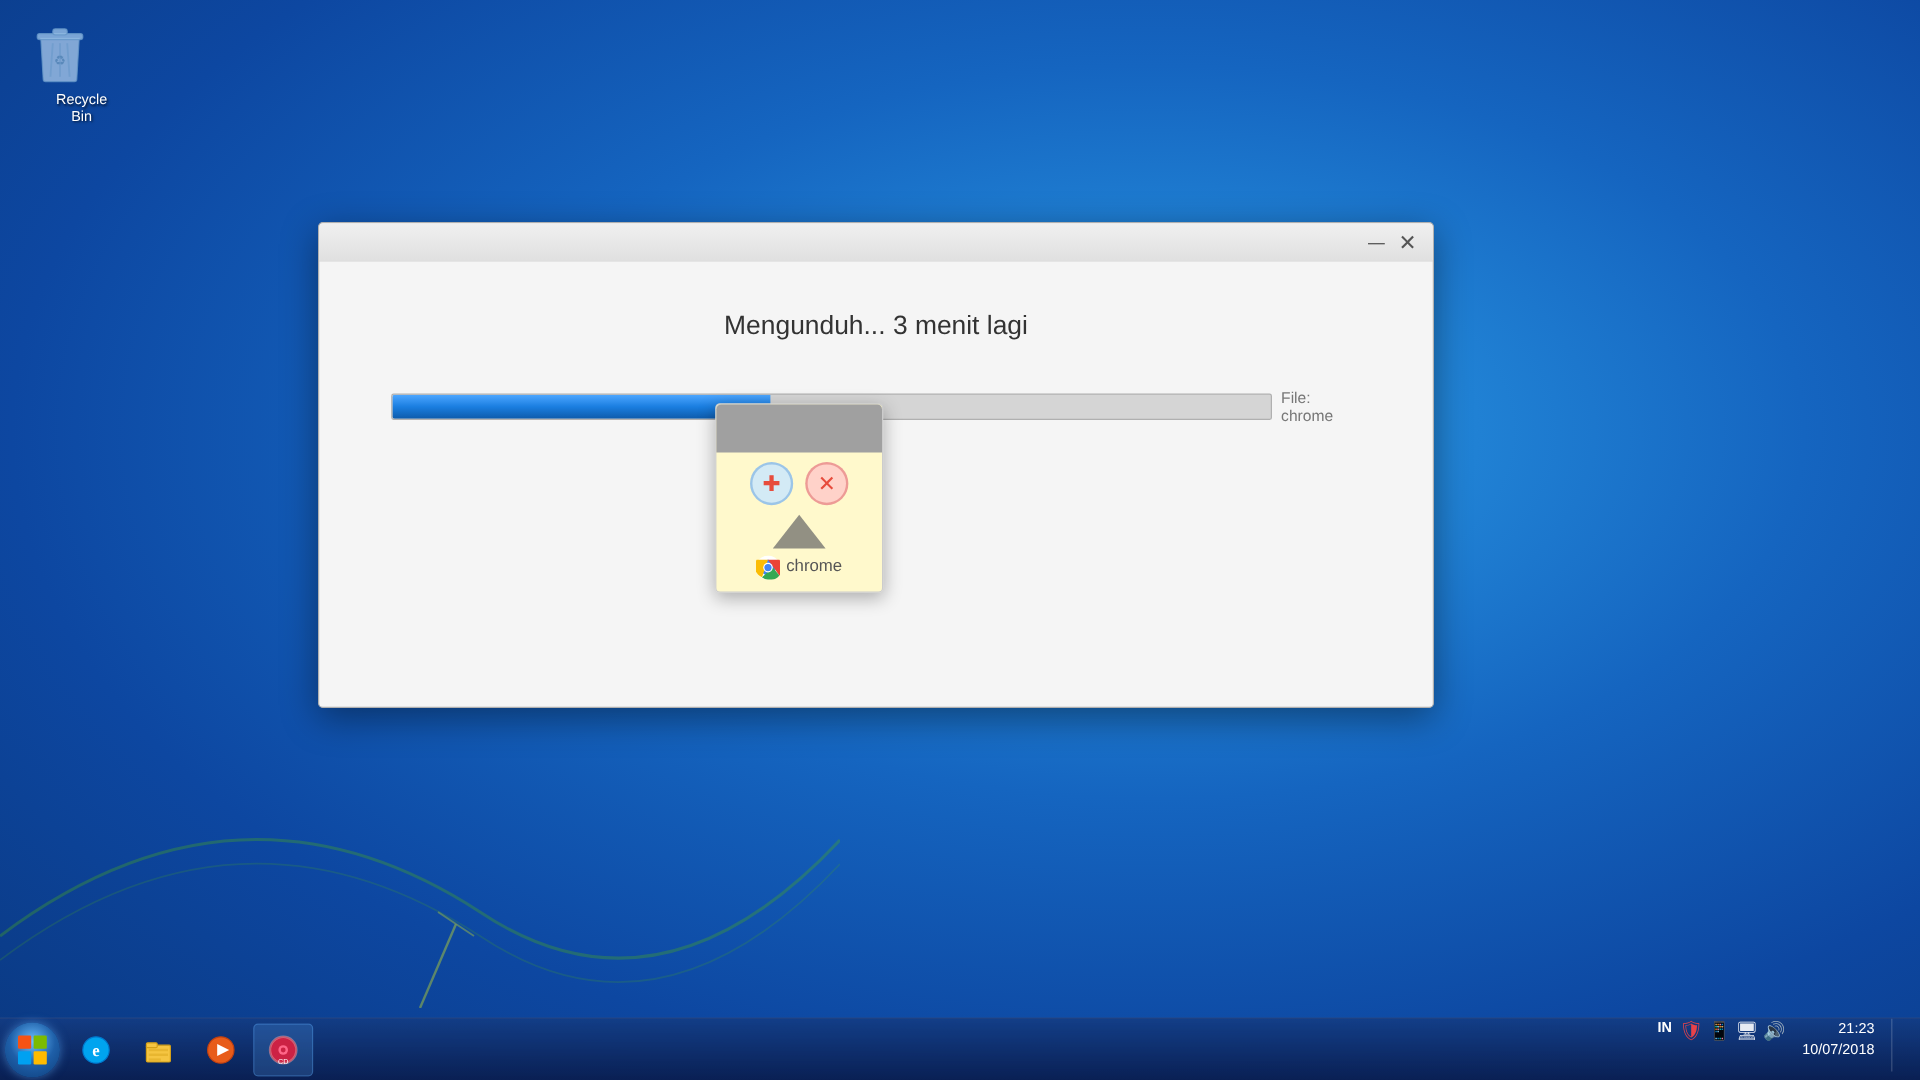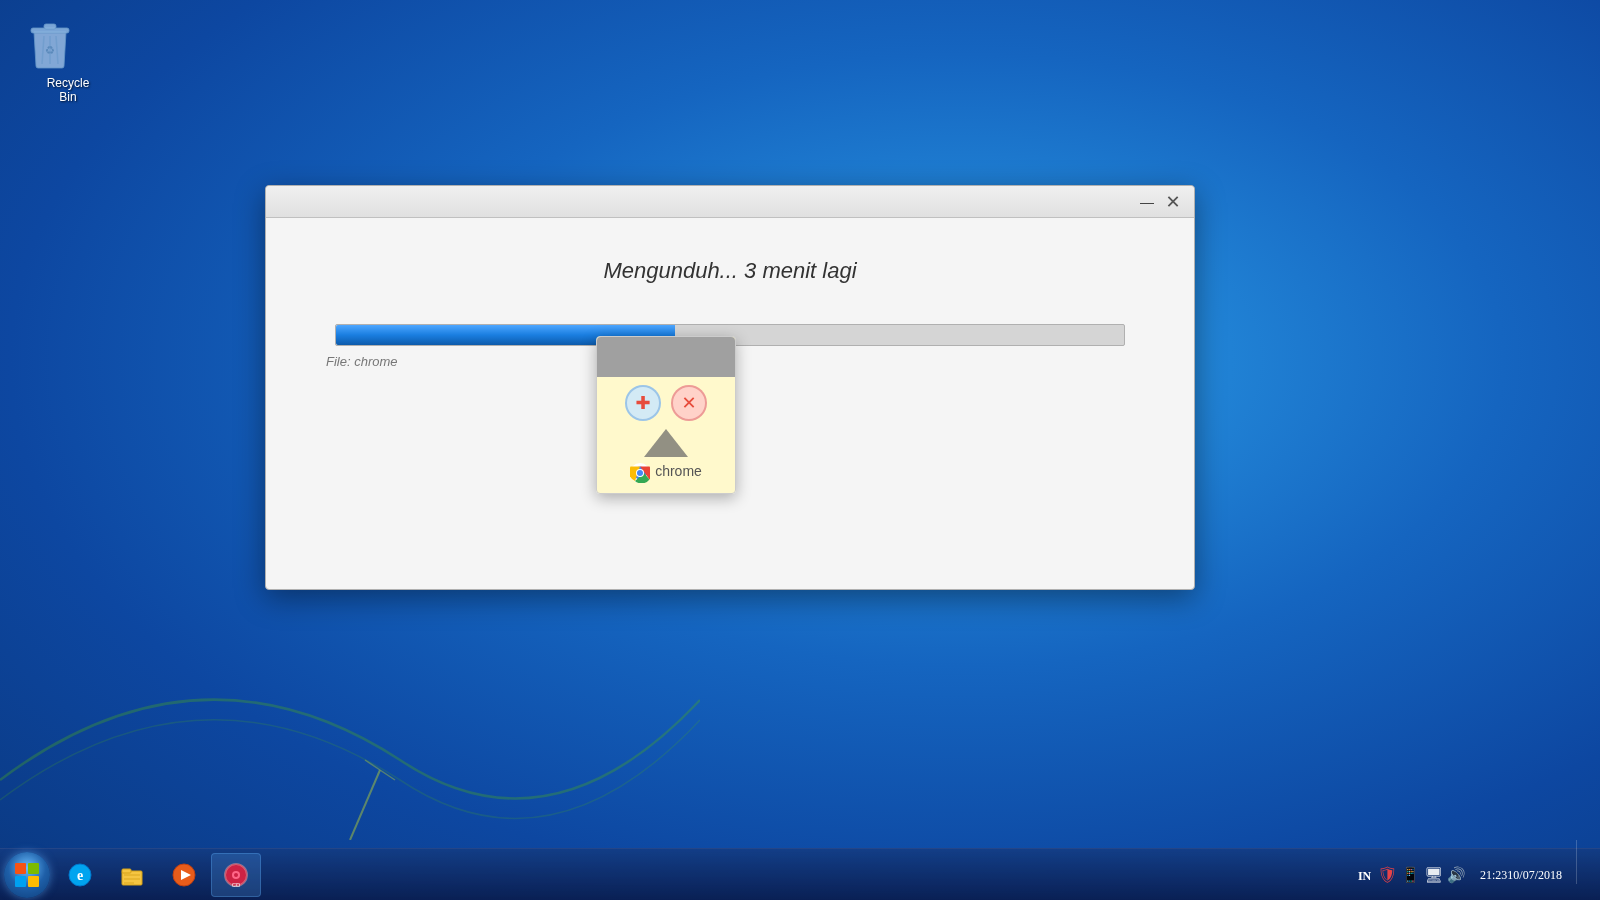--- a/index.html
+++ b/index.html
@@ -85,25 +85,24 @@
     }
 
     .taskbar-item-active {
       background: rgba(100,180,255,0.2);
       border: 1px solid rgba(100,180,255,0.3);
     }
 
     
     .system-tray {
       display: flex;
-      align-items: flex-end;
+      align-items: flex-start;
       height: 100%;
-      padding: 16px 8px;
+      padding: 0 8px;
       gap: 6px;
-      font-family: Liberation Serif, serif;
     }
 
     .tray-lang {
       color: white;
       font-size: 12px;
       font-weight: bold;
     }
 
     .tray-icons {
       display: flex;
@@ -112,21 +111,21 @@
     }
 
     .tray-icon {
       color: white;
       font-size: 14px;
       opacity: 0.9;
     }
 
     .tray-clock {
       display: flex;
-      flex-direction: row;
+      flex-direction: column;
       align-items: flex-end;
       color: white;
       font-size: 12px;
       line-height: 1.4;
       padding: 0 8px;
     }
 
     
     .desktop-icons {
       position: absolute;
@@ -201,34 +200,33 @@
     .title-btn-close {
       font-size: 18px;
       color: #555;
     }
 
     .dialog-content {
       padding: 40px 60px;
       display: flex;
       flex-direction: column;
       align-items: center;
-      font-style: italic;
     }
 
     .download-title {
       font-size: 22px;
       color: #333;
       margin-bottom: 40px;
     }
 
     
     .progress-container {
       width: 100%;
       display: flex;
-      flex-direction: column;
+      flex-direction: row;
       align-items: center;
       gap: 8px;
     }
 
     .progress-bar-track {
       width: 790px;
       height: 22px;
       background: #d5d5d5;
       border-radius: 2px;
       border: 1px solid #b0b0b0;

